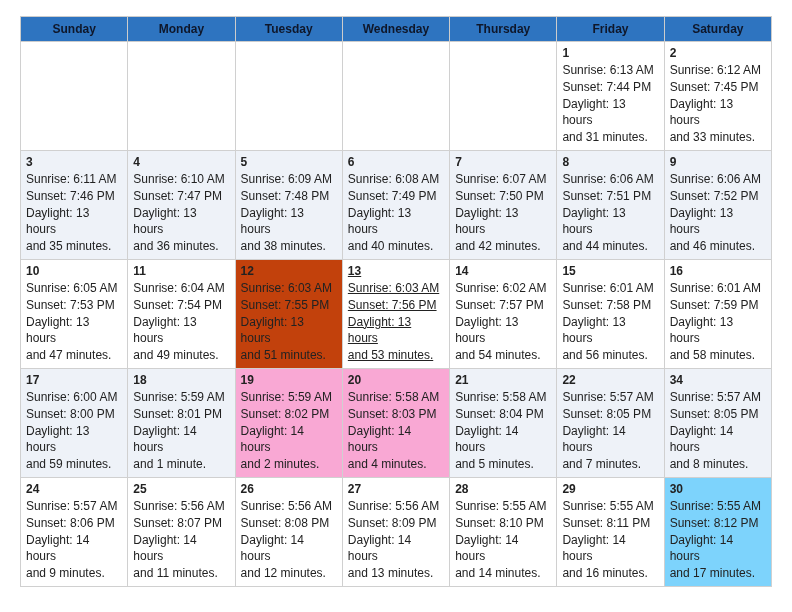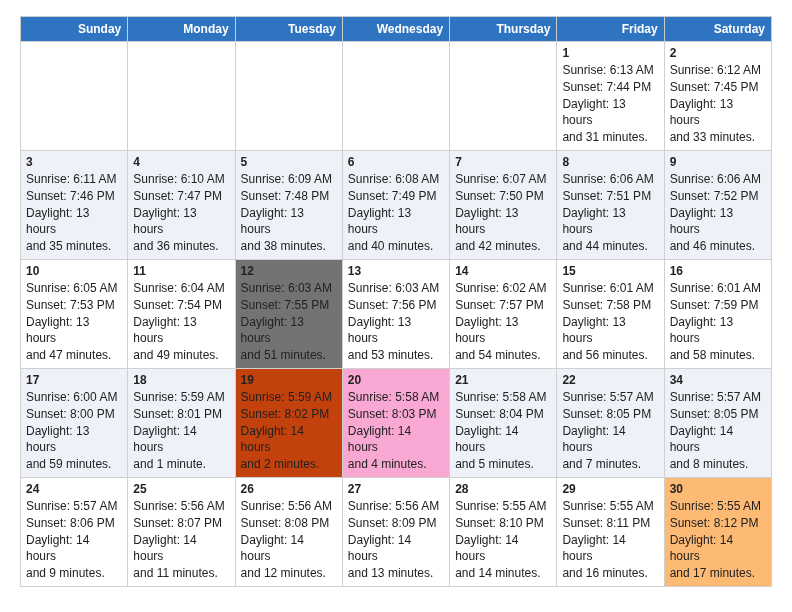--- a/index.html
+++ b/index.html
@@ -47,25 +47,25 @@
       font-size: 15px;
       color: #2c2c2c;
     }
     .calendar {
       width: 100%;
       border-collapse: collapse;
       table-layout: fixed;
     }
     .calendar th {
       background: #2e74c0;
-      color: #ffffff;
+      color: #0f172a;
       font-size: 12px;
       font-weight: bold;
       padding: 5px 6px;
-      text-align: right;
+      text-align: center;
       border: 1px solid #ccc;
     }
     .calendar td {
       vertical-align: top;
       border: 1px solid #d0d0d0;
       padding: 4px 5px;
       font-size: 10px;
       color: #222;
       min-height: 80px;
       height: 88px;
@@ -191,28 +191,28 @@
 Daylight: 13 hours
 and 47 minutes.</div>
           </td>
           <td style="background: rgb(255, 255, 255);">
             <span class="day-num">11</span>
             <div class="cell-info" style="white-space: pre-line;">Sunrise: 6:04 AM
 Sunset: 7:54 PM
 Daylight: 13 hours
 and 49 minutes.</div>
           </td>
-          <td style="background: #737373;">
+          <td style="background: #c2410c;">
             <span class="day-num">12</span>
             <div class="cell-info" style="white-space: pre-line;">Sunrise: 6:03 AM
 Sunset: 7:55 PM
 Daylight: 13 hours
 and 51 minutes.</div>
           </td>
-          <td style="background: rgb(255, 255, 255);">
+          <td style="background: rgb(255, 255, 255); text-decoration: underline;">
             <span class="day-num">13</span>
             <div class="cell-info" style="white-space: pre-line;">Sunrise: 6:03 AM
 Sunset: 7:56 PM
 Daylight: 13 hours
 and 53 minutes.</div>
           </td>
           <td style="background: rgb(255, 255, 255);">
             <span class="day-num">14</span>
             <div class="cell-info" style="white-space: pre-line;">Sunrise: 6:02 AM
 Sunset: 7:57 PM
@@ -242,21 +242,21 @@
 Daylight: 13 hours
 and 59 minutes.</div>
           </td>
           <td style="background: rgb(238, 242, 248);">
             <span class="day-num">18</span>
             <div class="cell-info" style="white-space: pre-line;">Sunrise: 5:59 AM
 Sunset: 8:01 PM
 Daylight: 14 hours
 and 1 minute.</div>
           </td>
-          <td style="background: #c2410c;">
+          <td style="background: #f9a8d4;">
             <span class="day-num">19</span>
             <div class="cell-info" style="white-space: pre-line;">Sunrise: 5:59 AM
 Sunset: 8:02 PM
 Daylight: 14 hours
 and 2 minutes.</div>
           </td>
           <td style="background: #f9a8d4;">
             <span class="day-num">20</span>
             <div class="cell-info" style="white-space: pre-line;">Sunrise: 5:58 AM
 Sunset: 8:03 PM
@@ -321,21 +321,21 @@
 Daylight: 14 hours
 and 14 minutes.</div>
           </td>
           <td style="background: rgb(255, 255, 255);">
             <span class="day-num">29</span>
             <div class="cell-info" style="white-space: pre-line;">Sunrise: 5:55 AM
 Sunset: 8:11 PM
 Daylight: 14 hours
 and 16 minutes.</div>
           </td>
-          <td style="background: #fdba74;">
+          <td style="background: #7dd3fc;">
             <span class="day-num">30</span>
             <div class="cell-info" style="white-space: pre-line;">Sunrise: 5:55 AM
 Sunset: 8:12 PM
 Daylight: 14 hours
 and 17 minutes.</div>
           </td>
         </tr>
       </tbody>
   </table>
 </div>

